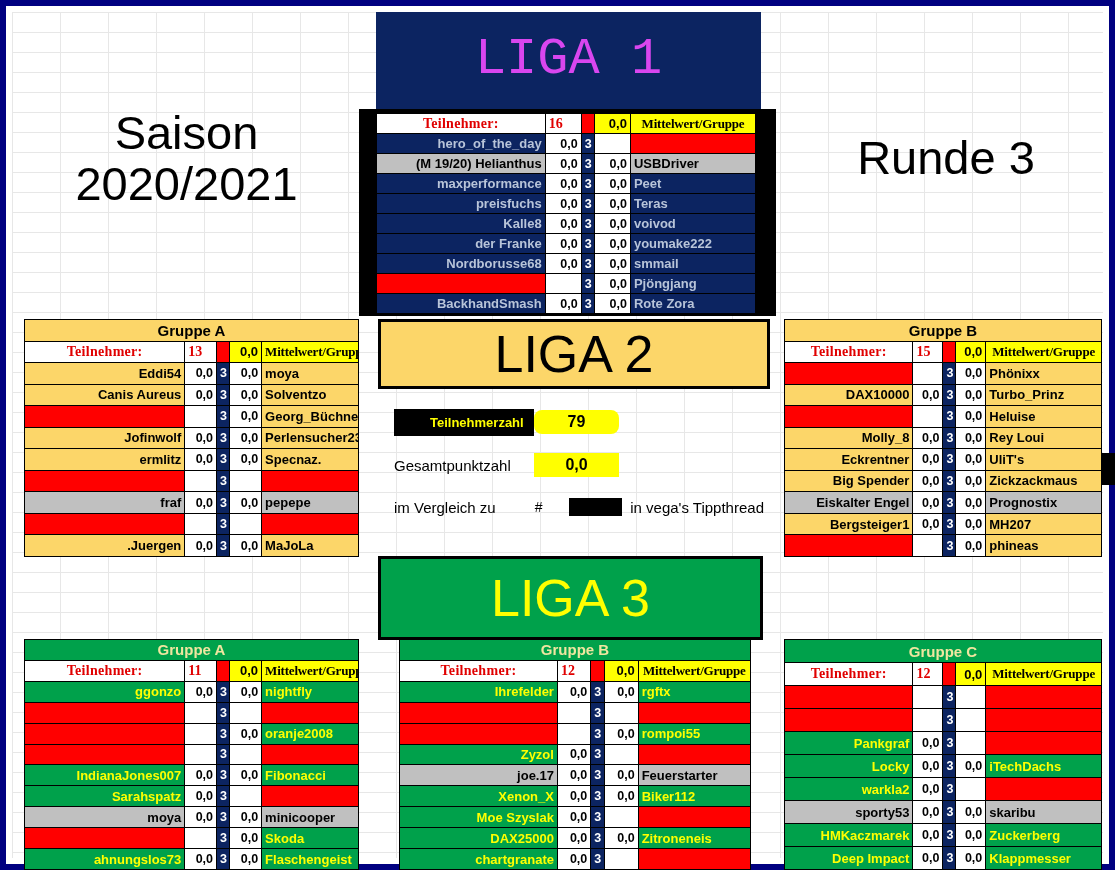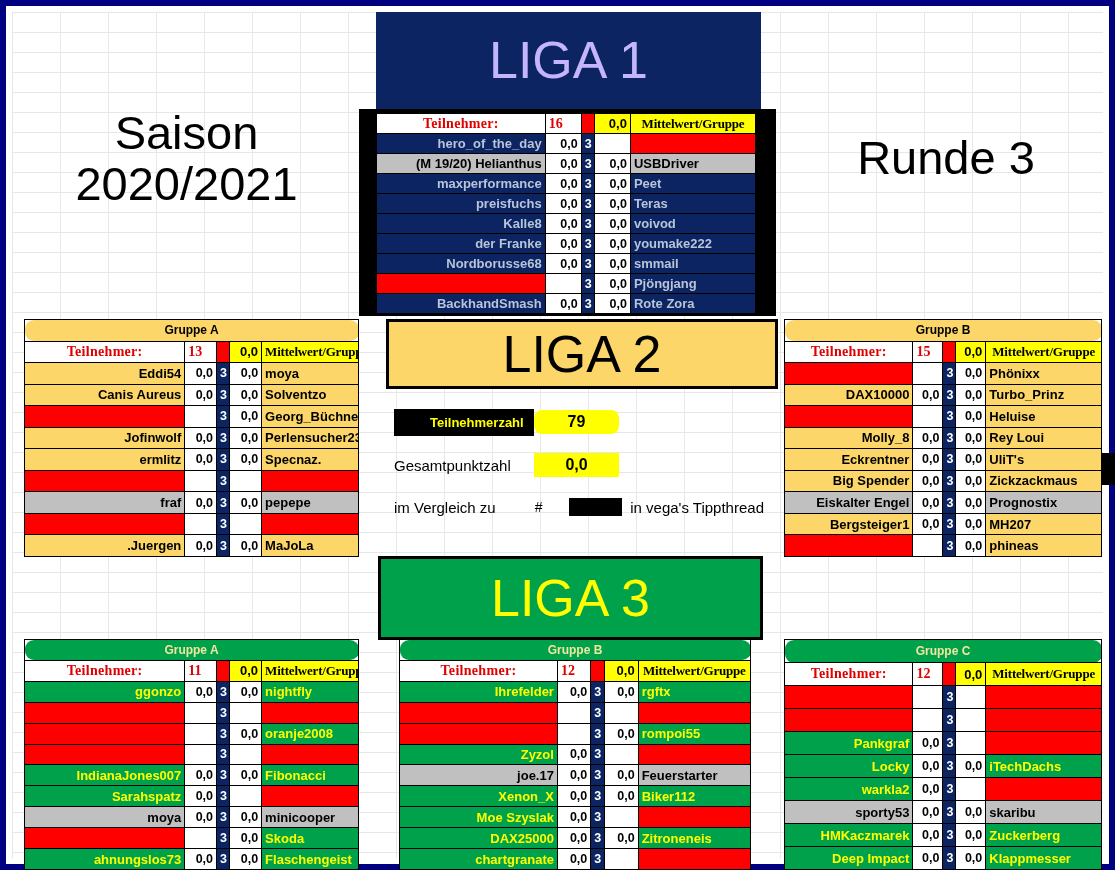--- a/index.html
+++ b/index.html
@@ -37,21 +37,21 @@
     font-weight:400;
   }
   #saison { font-size:47px; color:#000; }
   #runde  { font-size:47px; color:#000; }
 
   .banner {
     display:flex; align-items:center; justify-content:center;
     font-size:52px; font-weight:400;
     border:3px solid #000;
   }
-  #liga1-banner { background:#0c2461; color:#c4b5fd; border-color:#0c2461; }
+  #liga1-banner { background:#0c2461; color:#d946ef; border-color:#0c2461;font-family:Liberation Mono, monospace; }
   #liga2-banner { background:#fcd669; color:#000; }
   #liga3-banner { background:#00a14b; color:#ffff00; }
 
   
   .blackpad { background:#000; }
 
   
   table.sheet {
     border-collapse:collapse;
     table-layout:fixed;
@@ -61,21 +61,21 @@
   table.sheet td {
     border:1px solid #000;
     padding:0 3px;
     height:20px;
     overflow:hidden;
     white-space:nowrap;
     font-weight:bold;
   }
   
   .grp-hdr td {
-    text-align:center; font-size:12px; font-weight:bold;border-radius:9px;
+    text-align:center; font-size:15px; font-weight:bold;
   }
   .grp-y { background:#fcd669; color:#000; }
   .grp-g { background:#00a14b; color:#f0e6a0; }
 
   
   .tn-label { background:#fff; color:#e00000; text-align:center;
               font-family:"Liberation Serif", serif; font-size:14px; letter-spacing:.3px;}
   .tn-num   { background:#fff; color:#e00000; text-align:left;
               font-family:"Liberation Serif", serif; font-size:14px;}
   .tn-red   { background:#ff0000; }
@@ -291,21 +291,21 @@
               <td class="c-name-l ">.Juergen</td>
               <td class="c-num">0,0</td>
               <td class="c-mid">3</td>
               <td class="c-num">0,0</td>
               <td class="c-name-r ">MaJoLa</td>
             </tr>
           </tbody>
         </table>
     </div>
 
-    <div class="abs banner titlebox" id="liga2-banner" style="left:380px; top:313px; width:392px; height:70px;">LIGA 2</div>
+    <div class="abs banner titlebox" id="liga2-banner" style="left:372px; top:313px; width:392px; height:70px;">LIGA 2</div>
 
     <div class="stat-row" style="left:388px; top:404px; width:230px; height:24px;">
       <div class="stat-lab-dark" style="width:140px; height:27px;padding-left:36px;">Teilnehmerzahl</div>
       <div class="stat-val" style="width:85px; height:24px;border-radius:8px;">79</div>
     </div>
 
     <div class="stat-row" style="left:388px; top:447px; width:230px; height:24px;">
       <div class="stat-lab-plain" style="width:140px;">Gesamtpunktzahl</div>
       <div class="stat-val" style="width:85px; height:24px;">0,0</div>
     </div>

